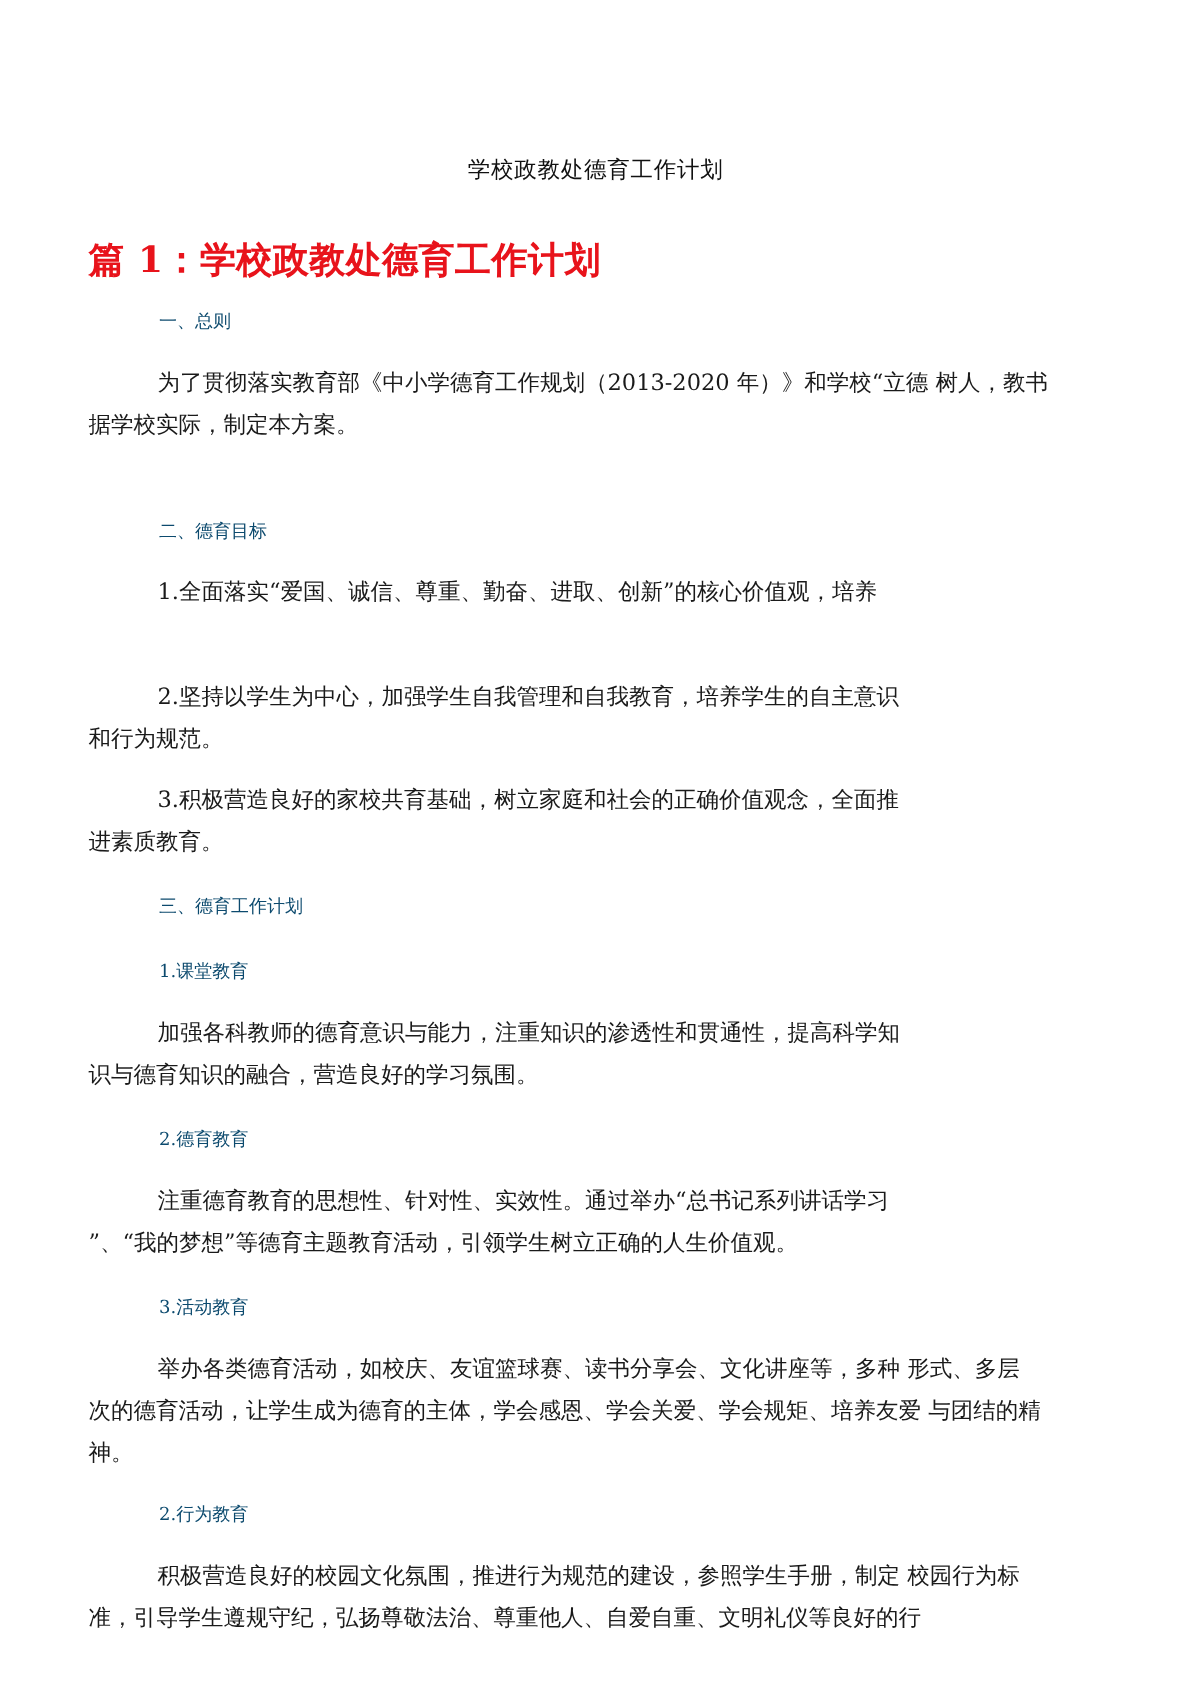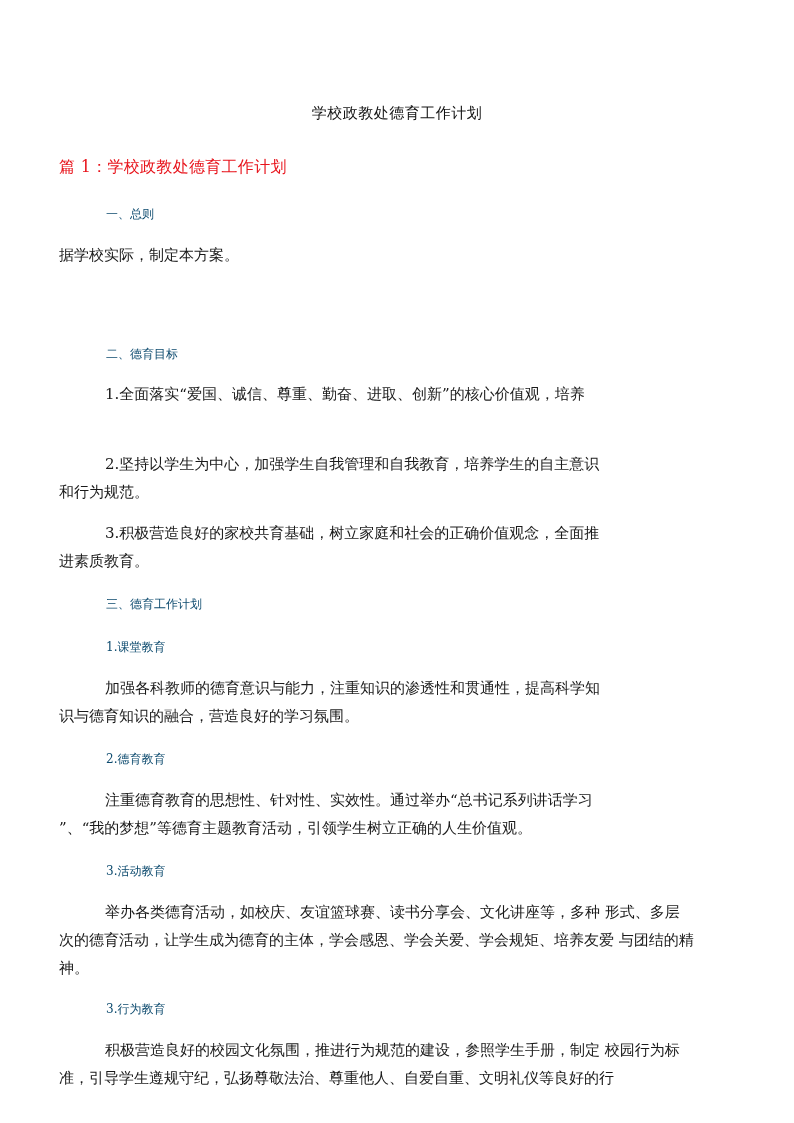--- a/index.html
+++ b/index.html
@@ -1,35 +1,36 @@
 <!DOCTYPE html>
 <html><head>
   <meta charset="utf-8">
   <style>
     html, body { margin: 0; padding: 0; background: #ffffff; }
     body { width: 794px; height: 1123px; position: relative; overflow: hidden;
       font-family: "DejaVu Serif", "Liberation Serif", serif; color: #111; }
     .title { position: absolute; top: 104px; left: 0; width: 794px; text-align: center;
       font-size: 15px; letter-spacing: 0.5px; color: #111; }
-    .subtitle { position: absolute; top: 157px; left: 59px; font-size: 16px; font-weight: normal;
+    .subtitle { position: absolute; top: 157px; left: 59px; font-size: 24px; font-weight: bold;
       color: #e8131b; letter-spacing: 0.3px; }
     .p { position: absolute; left: 59px; width: 680px; font-size: 15px; line-height: 28px; color: #1a1a1a; }
     .heading { position: absolute; left: 106px; font-size: 12px; color: #0c4a6e; line-height: 28px; }
     .line { display: block; white-space: nowrap; }
     .line.first { padding-left: 46px; }
   </style>
 </head>
 <body>
 
 <div>
   <div class="title">学校政教处德育工作计划</div>
   <div class="subtitle">篇 1：学校政教处德育工作计划</div>
 
   <div class="heading" style="top:200px">一、总则</div>
   <div class="p" style="top:241px">
+    <span class="line first">为了贯彻落实教育部《中小学德育工作规划（2013-2020 年）》和学校“立德 树人，教书</span>
     <span class="line">据学校实际，制定本方案。</span>
   </div>
 
   <div class="heading" style="top:340px">二、德育目标</div>
   <div class="p" style="top:380px">
     <span class="line first">1.全面落实“爱国、诚信、尊重、勤奋、进取、创新”的核心价值观，培养</span>
   </div>
   <div class="p" style="top:450px">
     <span class="line first">2.坚持以学生为中心，加强学生自我管理和自我教育，培养学生的自主意识</span>
     <span class="line">和行为规范。</span>
@@ -53,18 +54,18 @@
     <span class="line">”、“我的梦想”等德育主题教育活动，引领学生树立正确的人生价值观。</span>
   </div>
 
   <div class="heading" style="top:857px">3.活动教育</div>
   <div class="p" style="top:898px">
     <span class="line first">举办各类德育活动，如校庆、友谊篮球赛、读书分享会、文化讲座等，多种 形式、多层</span>
     <span class="line">次的德育活动，让学生成为德育的主体，学会感恩、学会关爱、学会规矩、培养友爱 与团结的精</span>
     <span class="line">神。</span>
   </div>
 
-  <div class="heading" style="top:995px">3.行为教育</div>
+  <div class="heading" style="top:995px">2.行为教育</div>
   <div class="p" style="top:1036px">
     <span class="line first">积极营造良好的校园文化氛围，推进行为规范的建设，参照学生手册，制定 校园行为标</span>
     <span class="line">准，引导学生遵规守纪，弘扬尊敬法治、尊重他人、自爱自重、文明礼仪等良好的行</span>
   </div>
 </div>
 
 </body></html>

